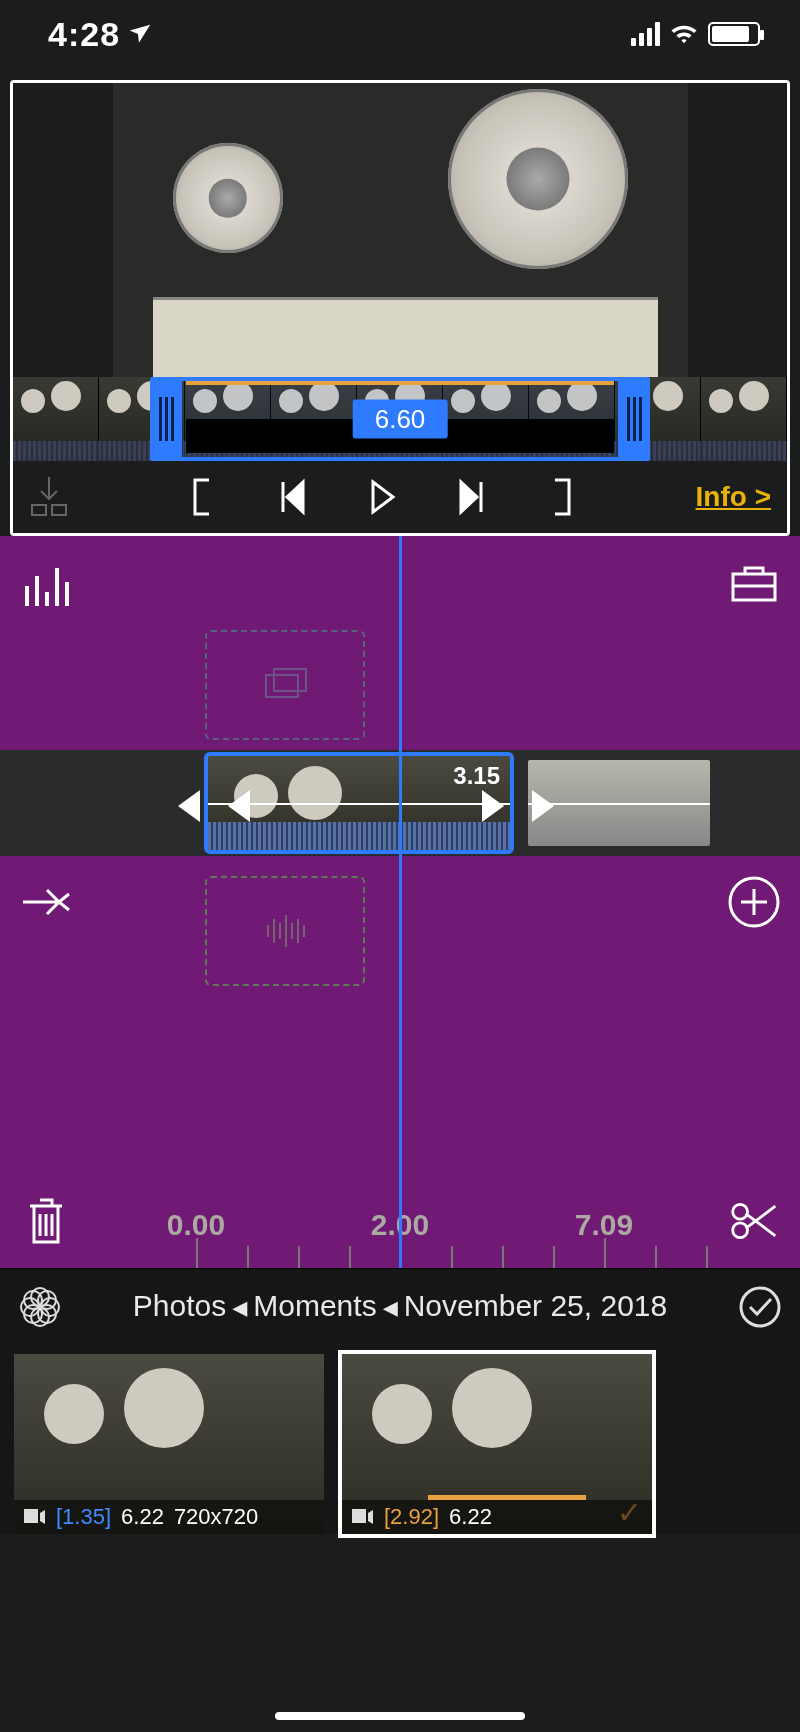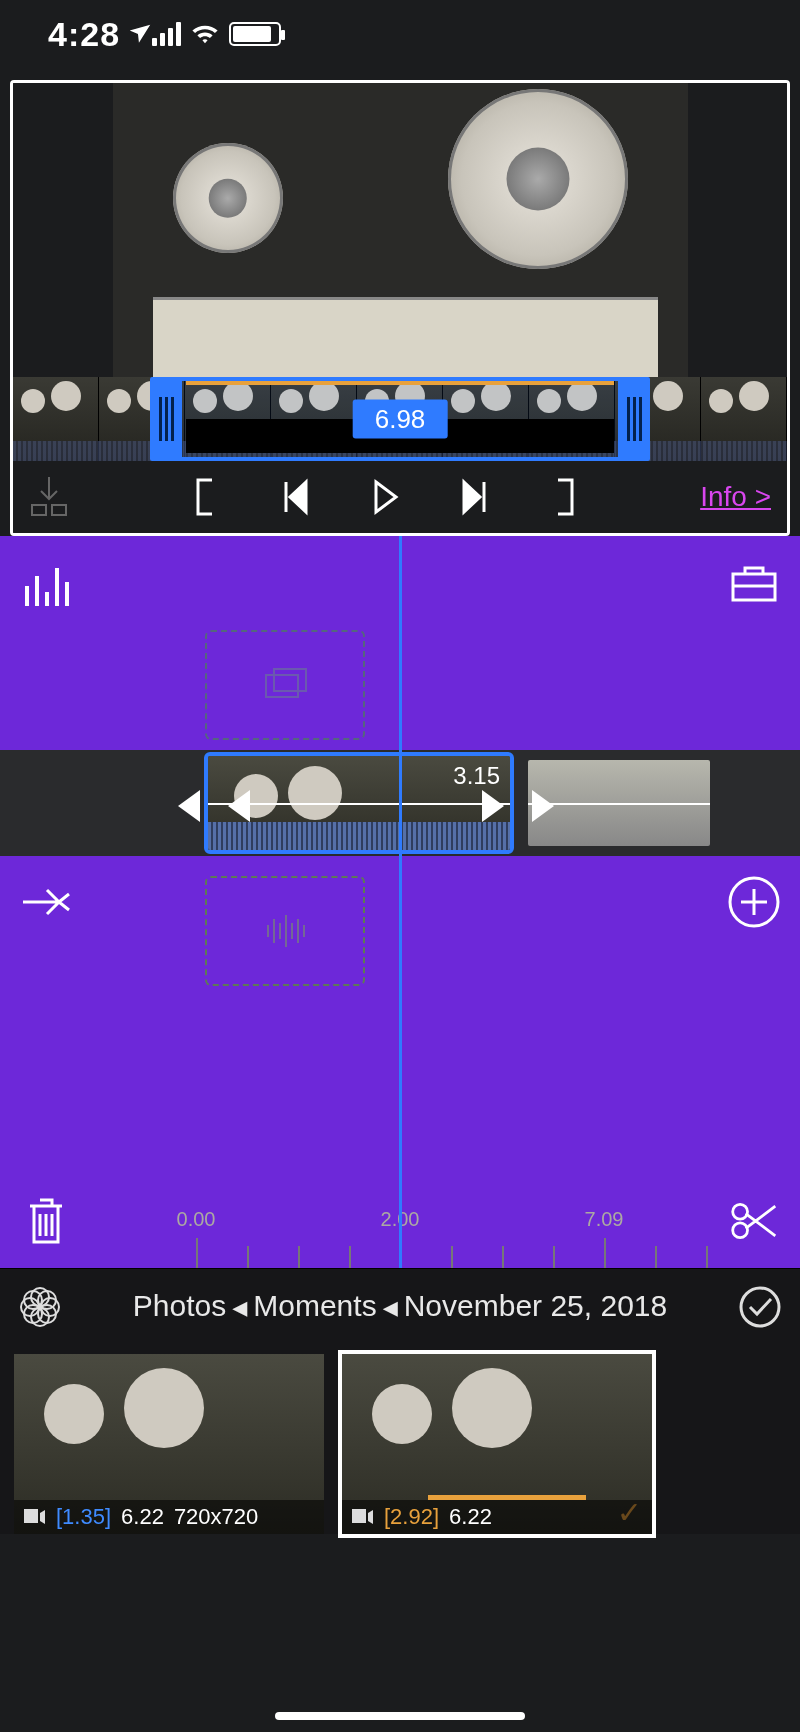--- a/index.html
+++ b/index.html
@@ -1,20 +1,20 @@
 <!DOCTYPE html>
 <html><head>
 <meta charset="utf-8">
 <style>
   * { box-sizing: border-box; margin: 0; padding: 0; }
   html, body { width: 800px; height: 1732px; background: #000; color: #fff; font-family: -apple-system, "Helvetica Neue", Arial, sans-serif; overflow: hidden; }
   body { background: #1b1c1e; }
 
   
-  .status-bar { height: 68px; display: flex; align-items: center; justify-content: flex-start; padding: 0 40px 0 48px; background: #1b1c1e; }
+  .status-bar { height: 68px; display: flex; align-items: center; justify-content: space-between; padding: 0 40px 0 48px; background: #1b1c1e; }
   .status-time { font-size: 34px; font-weight: 600; letter-spacing: 1px; display:flex; align-items:center; gap:6px;}
   .status-right { display: flex; align-items: center; gap: 10px; }
   .bars { display:flex; align-items:flex-end; gap:3px; height:24px;}
   .bars span{ width:5px; background:#fff; border-radius:1px;}
   .bars span:nth-child(1){height:8px;} .bars span:nth-child(2){height:13px;} .bars span:nth-child(3){height:18px;} .bars span:nth-child(4){height:24px;}
   .wifi-ic{ width:28px; height:22px; display:block;}
   .batt { width:52px; height:24px; border:2px solid #fff; border-radius:5px; position:relative;}
   .batt::after{content:"";position:absolute; right:-6px; top:6px; width:4px; height:10px; background:#fff; border-radius:1px;}
   .batt-fill{position:absolute; left:2px; top:2px; bottom:2px; width:78%; background:#fff; border-radius:2px;}
 
@@ -46,25 +46,25 @@
   .rule-row{height:58px; background:#0d0d0f; position:relative; display:flex; align-items:center; justify-content:space-between; padding:0 16px;}
   .rule-row .ticks{position:absolute; left:170px; right:170px; top:8px; bottom:8px; display:flex; justify-content:space-between;}
   .rule-row .ticks span{width:2px; background:#666; height:34px; margin-top:4px;}
   .rule-row .ticks span.tall{height:42px; margin-top:0;}
   .blue-num{color:#2f7bff; font-size:32px;}
   .playhead-mark{position:absolute; left:170px; top:0; bottom:0; width:8px; background:#2f7bff;}
 
   .transport-row{height:72px; display:flex; align-items:center; padding:0 16px; gap:0; position:relative; background:#1b1c1e;}
   .transport-center{flex:1; display:flex; align-items:center; justify-content:center; gap:52px;}
   .t-ic{ width:38px; height:38px; stroke:#fff; fill:none; stroke-width:3;}
-  .info-link{ text-decoration:underline; font-size:28px; color:#d946ef;}
+  .info-link{ text-decoration:underline; font-size:28px; color:#eab308;font-weight:bold;}
   .dl-ic{width:40px; height:44px; stroke:#666; fill:none; stroke-width:2;}
 
   
-  .timeline-area{ position:relative; height:732px; background:#6d28d9;}
+  .timeline-area{ position:relative; height:732px; background:#701a75;font-weight:bold;}
   .tl-playhead{position:absolute; left:50%; top:0; bottom:0; width:3px; background:#2f7bff; transform:translateX(-1px); z-index:5;}
   .tl-side-l,.tl-side-r{position:absolute; top:22px; bottom:22px; width:80px; display:flex; flex-direction:column; justify-content:space-between; align-items:center;}
   .tl-side-l{left:6px;} .tl-side-r{right:6px;}
   .side-ic{width:50px; height:50px; stroke:#fff; fill:none; stroke-width:2;}
   .side-ic.mid{width:54px;height:54px;}
 
   .drop-zone{position:absolute; border:2px dashed #55657e; border-radius:6px; width:160px; height:110px; left:205px; display:flex; align-items:center; justify-content:center;}
   .drop-video{ top:94px; }
   .drop-audio{ top:340px; border-color:#5d7a55;}
   .dz-ic{width:50px;height:40px;opacity:.6;}
@@ -79,21 +79,21 @@
   .clip1 .hline{position:absolute; left:0;right:0; top:50%; height:2px; background:#fff;}
   .clip1 .wave{position:absolute;left:0;right:0;bottom:0;height:28px;background:repeating-linear-gradient(90deg,#5670a8 0 3px,#2f3d5e 3px 5px);}
   .clip2{position:absolute; left:528px; right:90px; top:10px; bottom:10px; border-radius:2px; overflow:hidden; background:linear-gradient(#b7b7ad,#888);}
   .clip2 .hline{position:absolute; left:0;right:0; top:50%; height:2px; background:#fff;}
   .tri{position:absolute; width:0;height:0; border-top:16px solid transparent; border-bottom:16px solid transparent;}
   .tri.l-out{left:178px; top:254px; border-right:22px solid #fff; z-index:6;}
   .tri.l-in {left:228px; top:254px; border-right:22px solid #fff; z-index:6;}
   .tri.r-in {left:482px; top:254px; border-left:22px solid #fff; z-index:6;}
   .tri.r-out{left:532px; top:254px; border-left:22px solid #fff; z-index:6;}
 
-  .tl-ruler{position:absolute; left:0; right:0; bottom:0; height:64px; color:#aca9a2; font-size:20px;}
+  .tl-ruler{position:absolute; left:0; right:0; bottom:0; height:64px; color:#aca9a2; font-size:30px;}
   .tl-ruler .lbl{position:absolute; top:4px; transform:translateX(-50%);}
   .tl-ruler .tk{position:absolute; bottom:0; width:2px; height:22px; background:#777;}
   .tl-ruler .tk.big{height:30px;}
 
   
   .crumb-row{height:76px; background:#161618; display:flex; align-items:center; padding:0 18px; gap:20px; border-top:1px solid #000;}
   .crumb-text{flex:1; display:flex; justify-content:center; gap:2px; font-size:30px; color:#e8e8e8;}
   .crumb-sep{padding:0 4px;}
   .ring-ic{width:44px;height:44px;}
 
@@ -203,21 +203,21 @@
       <div class="sel-handle left">
           <span></span>
           <span></span>
           <span></span>
         </div>
       <div class="sel-handle right">
           <span></span>
           <span></span>
           <span></span>
         </div>
-      <div class="sel-center-label">6.98</div>
+      <div class="sel-center-label">6.60</div>
     </div>
   </div>
 
 
   <div class="transport-row">
     <svg class="dl-ic" viewBox="0 0 40 44">
       <path d="M20 2 V24 M12 16 L20 24 L28 16"></path>
       <rect x="3" y="30" width="14" height="10"></rect>
         <rect x="23" y="30" width="14" height="10"></rect>
     </svg>

